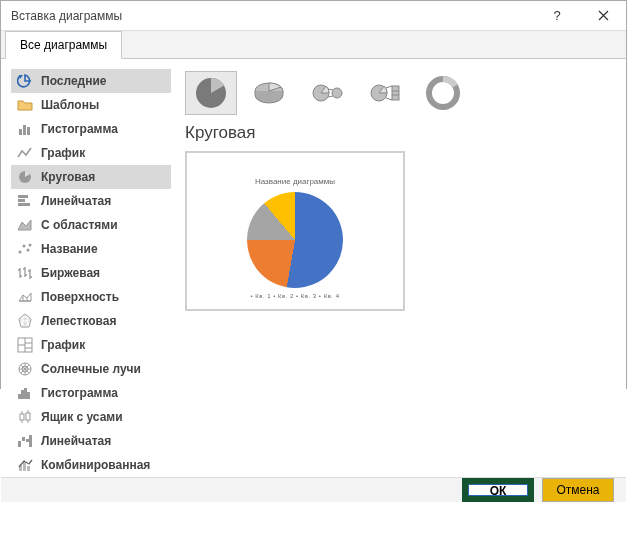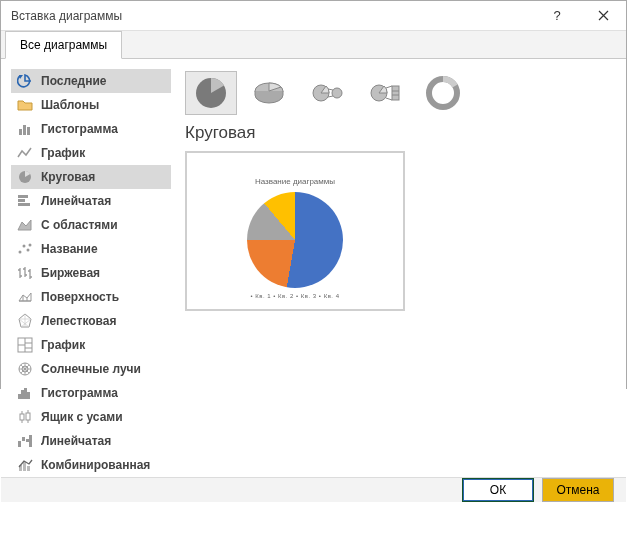--- a/index.html
+++ b/index.html
@@ -21,21 +21,21 @@
   .subtype-btn.selected { border: 1px solid #bfbfbf; background: #e9e9e9; }
   .chart-title { font-size: 17px; color: #3f3f3f; margin-top: 6px; margin-bottom: 8px; }
   .preview-card { width: 220px; height: 160px; border: 2px solid #cfcfcf; display: flex; position: relative; cursor: pointer; }
   .preview-inner { flex: 1; background: #fff; margin: 4px; display: flex; flex-direction: column; align-items: center; }
   .preview-title { font-size: 8px; color: #666; margin-top: 20px; }
   .pie-wrap { flex: 1; display: flex; align-items: center; justify-content: center; }
   .pie { width: 96px; height: 96px; border-radius: 50%; background: conic-gradient(#4472C4 0deg 190deg, #ED7D31 190deg 270deg, #A5A5A5 270deg 320deg, #FFC000 320deg 360deg); }
   .legend { font-size: 6px; color: #666; margin-bottom: 6px; letter-spacing: 0.5px; }
   .footer { height: 46px; border-top: 1px solid #dcdcdc; display: flex; align-items: center; justify-content: flex-end; gap: 8px; padding-right: 12px; background: #f3f3f3;}
   .btn { min-width: 72px; height: 24px; font-size: 12px; border: 1px solid #adadad; background: #eab308; cursor: pointer; }
-  .btn.primary { border: 1px solid #14532d; background: #fff; box-shadow: 0 0 0 1px #2a66b1 inset; }
+  .btn.primary { border: 6px solid #14532d; background: #fff; box-shadow: 0 0 0 1px #2a66b1 inset; font-weight: bold; }
   svg { display: block; }
 </style>
 </head>
 <body>
 
 <div class="window">
 
   <div class="titlebar">
     <span>Вставка диаграммы</span>
     <div class="spacer"></div>

